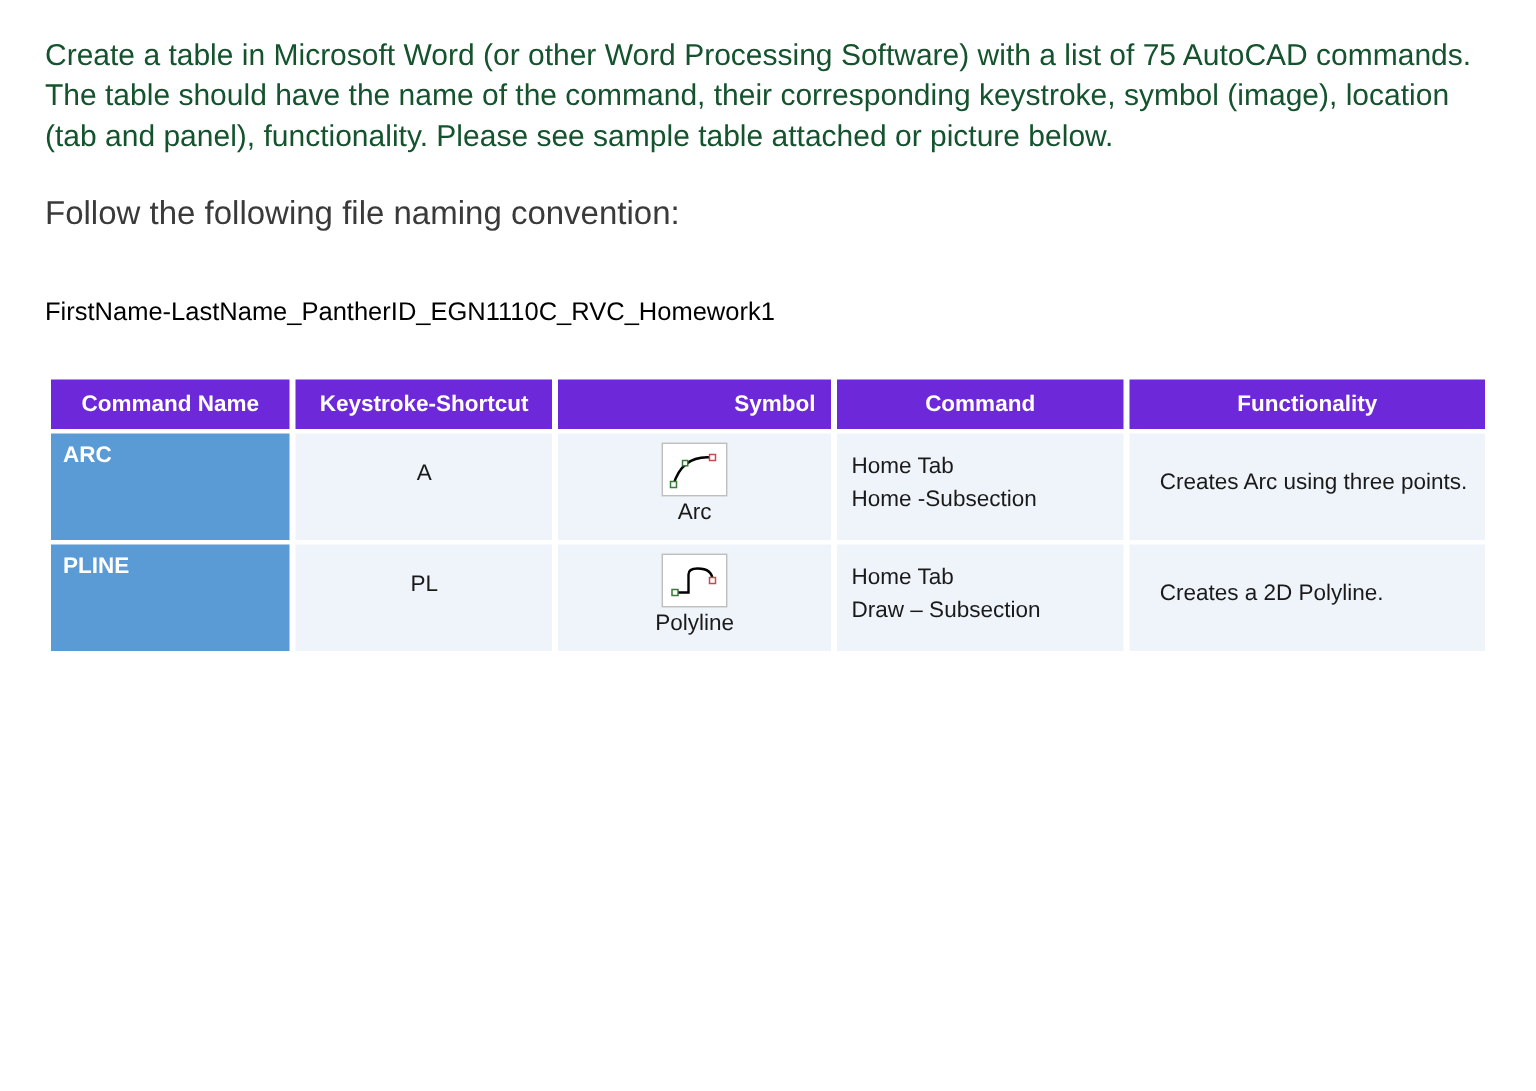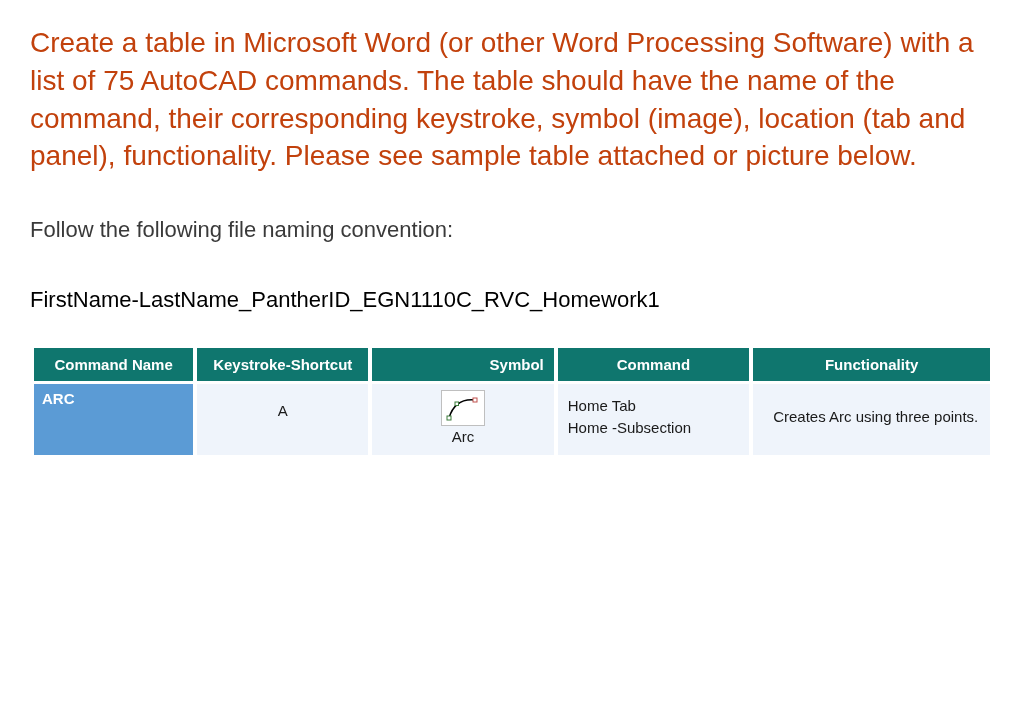--- a/index.html
+++ b/index.html
@@ -9,48 +9,48 @@
   }
   body {
     font-family: 'Segoe UI', 'Lucida Sans', 'Lucida Grande', sans-serif;
     background: #ffffff;
     width: 1024px;
     height: 727px;
     padding: 24px 30px;
     color: #333;
   }
   .instructions {
-    font-size: 28px;
+    font-size: 20px;
     line-height: 1.35;
-    color: #c2410c;
-    margin-bottom: 40px;
+    color: #14532d;
+    margin-bottom: 22px;
     font-weight: 400;
   }
   .subhead {
     font-size: 22px;
     line-height: 1.35;
     color: #3a3a3a;
     margin-bottom: 40px;
     font-weight: 400;
   }
   .filename {
-    font-size: 22px;
+    font-size: 17px;
     line-height: 1.35;
     color: #000;
     margin-bottom: 30px;
     font-weight: 400;
   }
   table {
     border-collapse: separate;
     border-spacing: 4px 3px;
     width: 100%;
     font-size: 15px;
   }
   th {
-    background: #0f766e;
+    background: #6d28d9;
     color: #ffffff;
     font-weight: bold;
     padding: 8px 10px;
     text-align: center;
     vertical-align: middle;
   }
   th.col-name { min-width: 158px; }
   th.col-key  { min-width: 170px; }
   th.col-sym  { min-width: 180px; text-align: right; }
   th.col-loc  { min-width: 190px; }
@@ -151,14 +151,35 @@
         </div>
       </td>
       <td class="cell location">
         <span>Home Tab</span><br>
         <span>Home -Subsection</span>
       </td>
       <td class="cell functionality">Creates Arc using three points.</td>
     </tr>
 
 
+    <tr class="row-odd">
+      <td class="cmd-name">PLINE</td>
+      <td class="cell keystroke">PL</td>
+      <td class="cell symbol">
+        <div class="icon-wrap">
+          <div class="icon-box">
+            <svg width="36" height="28" viewBox="0 0 36 28">
+              <path d="M5 22 L14 22 L14 10 Q14 6 20 6 Q30 6 30 14" stroke="#000" stroke-width="1.6" fill="none"></path>
+              <rect x="3" y="20" width="4" height="4" fill="#fff" stroke="#3a7a3a" stroke-width="1"></rect>
+              <rect x="28" y="12" width="4" height="4" fill="#fff" stroke="#c0504d" stroke-width="1"></rect>
+            </svg>
+          </div>
+          <span class="icon-label">Polyline</span>
+        </div>
+      </td>
+      <td class="cell location">
+        <span>Home Tab</span><br>
+        <span>Draw – Subsection</span>
+      </td>
+      <td class="cell functionality">Creates a 2D Polyline.</td>
+    </tr>
   </tbody>
 </table>
 
 </body></html>

